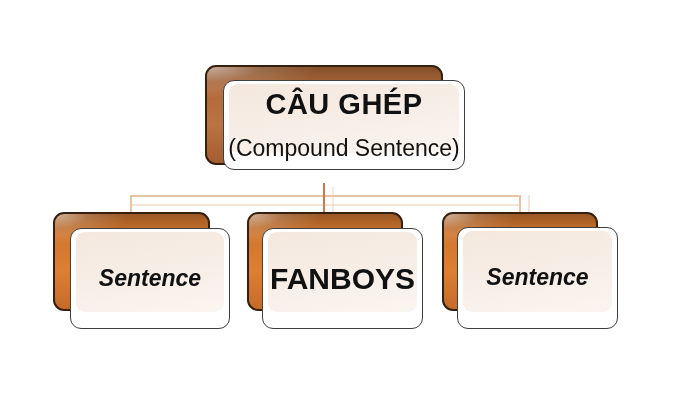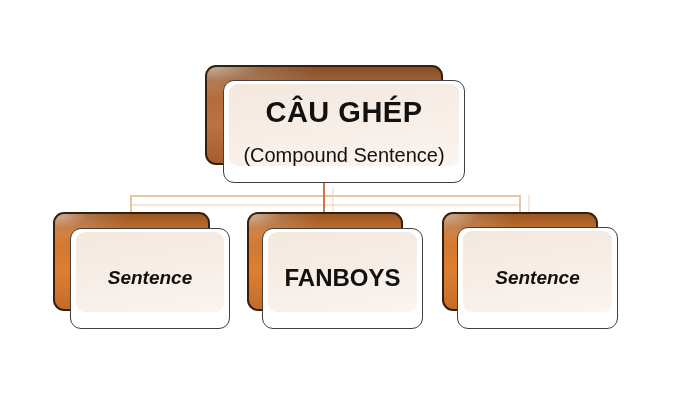--- a/index.html
+++ b/index.html
@@ -84,29 +84,29 @@
   .node-title, .node-subtitle {
     position: relative;
     z-index: 1;
     color: #111111;
     text-align: center;
     line-height: 1.1;
     white-space: nowrap;
   }
   .node-title { font-weight: bold; }
   .root-title    { font-size: 29px; letter-spacing: 0.5px; }
-  .root-subtitle { font-size: 20px; margin-top: 15px; }
-  .child-title   { font-size: 19px; }
+  .root-subtitle { font-size: 23px; margin-top: 15px; }
+  .child-title   { font-size: 23px; }
   .child-title.italic { font-style: italic; }
-  .fanboys-title { font-size: 24px; }
+  .fanboys-title { font-size: 30px; }
   .child-subtitle { font-size: 17px; margin-top: 12px; }
 
   
   .root-back   { left: 205px; top: 65px;  width: 238px; height: 100px; }
-  .root-front  { left: 223px; top: 80px;  width: 242px; height: 103px; }
+  .root-front  { left: 223px; top: 80px;  width: 242px; height: 90px; }
 
   .left-back   { left: 53px;  top: 212px; width: 157px; height: 99px; }
   .left-front  { left: 70px;  top: 228px; width: 160px; height: 101px; }
 
   .mid-back    { left: 247px; top: 212px; width: 156px; height: 99px; }
   .mid-front   { left: 262px; top: 228px; width: 161px; height: 101px; }
 
   .right-back  { left: 442px; top: 212px; width: 156px; height: 99px; }
   .right-front { left: 457px; top: 227px; width: 161px; height: 102px; }
 </style>

